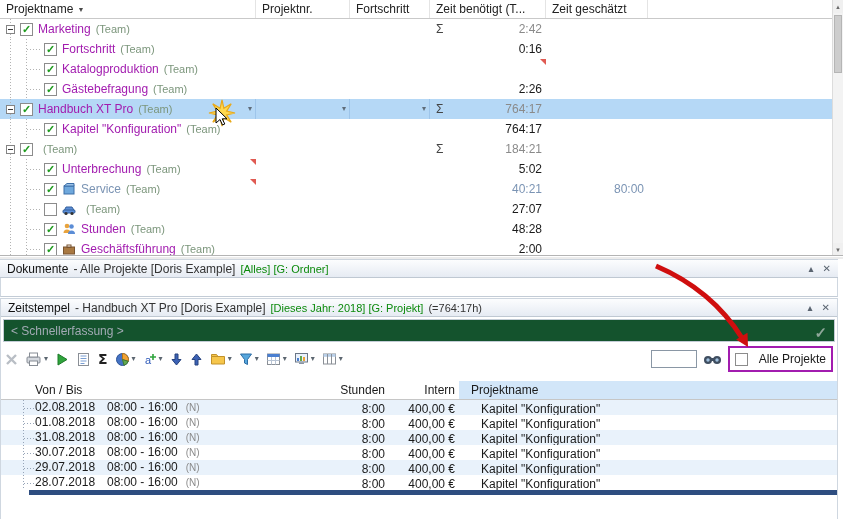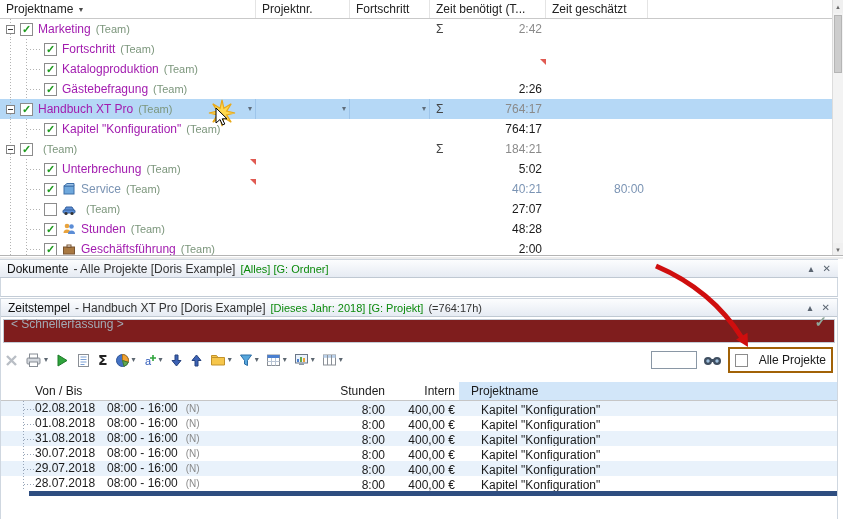--- a/index.html
+++ b/index.html
@@ -53,30 +53,30 @@
   .bar-tags{color:#0c8a0c;font-size:11px}
   .bar-total{color:#333;font-size:11px}
   .bar-ctrl{margin-left:auto;display:flex;gap:9px;color:#5a6470;font-size:10px}
   .bar-ctrl span{cursor:default}
   .doc-bar{position:absolute;top:259px;left:0;width:838px}
   .doc-body{position:absolute;top:278px;left:0;width:838px;height:19px;background:#fff;border-left:1px solid #cfd7e0;border-right:1px solid #cfd7e0;border-bottom:1px solid #c3ccd6}
 
   
   .zt-panel{position:absolute;top:298px;left:0;width:838px;height:221px;background:#fff;
     border-left:1px solid #cfd7e0;border-right:1px solid #cfd7e0;overflow:hidden}
-  .quick-entry{margin:2px;height:23px;border:1px solid #c3ccd6;background:#7f1d1d;display:flex;align-items:flex-end;padding:11px 7px;color:#a2aab4}
+  .quick-entry{margin:2px;height:23px;border:1px solid #c3ccd6;background:#14532d;display:flex;align-items:flex-start;padding:4px 7px;color:#a2aab4}
   .quick-check{margin-left:auto;color:#8fa79a;font-weight:bold;font-size:15px}
   .toolbar{height:30px;display:flex;align-items:center;padding:0 4px;gap:7px}
   .tbtn{display:flex;align-items:center;gap:2px}
   .tico{display:inline-flex;align-items:center}
   .sum-t{font-size:14px;font-weight:bold;color:#222;font-family:"DejaVu Sans",sans-serif}
   .tdd{font-size:8px;color:#5c6670;line-height:1}
   .tb-right{margin-left:auto;display:flex;align-items:center;gap:6px}
   .search-input{width:46px;height:18px;border:1px solid #8a97a5;font-family:"Liberation Sans",sans-serif;font-size:11px;padding:0 3px}
-  .allproj{display:flex;align-items:center;gap:11px;border:2px solid #a16207;padding:4px 5px;background:#fff}
+  .allproj{display:flex;align-items:center;gap:11px;border:2px solid #a21caf;padding:4px 5px;background:#fff}
   .allproj .cb{margin-right:0}
 
   
   .ts-head{display:flex;height:19px;margin-top:7px;border-bottom:1px solid #c6c6c6;align-items:center}
   .ts-head>div{white-space:nowrap;overflow:hidden;height:100%;display:flex;align-items:center}
   .h1{width:250px;padding-left:34px}
   .h2{width:138px;justify-content:flex-end;padding-right:4px}
   .h3{width:70px;justify-content:flex-end;padding-right:4px}
   .h4{flex:1;background:#d2e6f9;padding-left:12px}
   .ts-row{display:flex;height:15px;line-height:19px;position:relative;white-space:nowrap}
@@ -147,20 +147,23 @@
           <div class="branch-h"></div>
           <div class="cell c-name lv1">
             <span class="cb">
               <span class="chk">✓</span>
             </span>
             <span class="pname">Fortschritt</span>
             <span class="team">(Team)</span>
           </div>
           <div class="cell c-nr"></div>
           <div class="cell c-fort"></div>
+          <div class="cell c-zeit">
+            <span class="zval">0:16</span>
+          </div>
           <div class="cell c-gesch"></div>
           <div class="cell c-fill"></div>
         </div>
         <div class="t-row">
           <div class="guide-root"></div>
           <div class="branch-v"></div>
           <div class="branch-h"></div>
           <div class="cell c-name lv1">
             <span class="cb">
               <span class="chk">✓</span>

